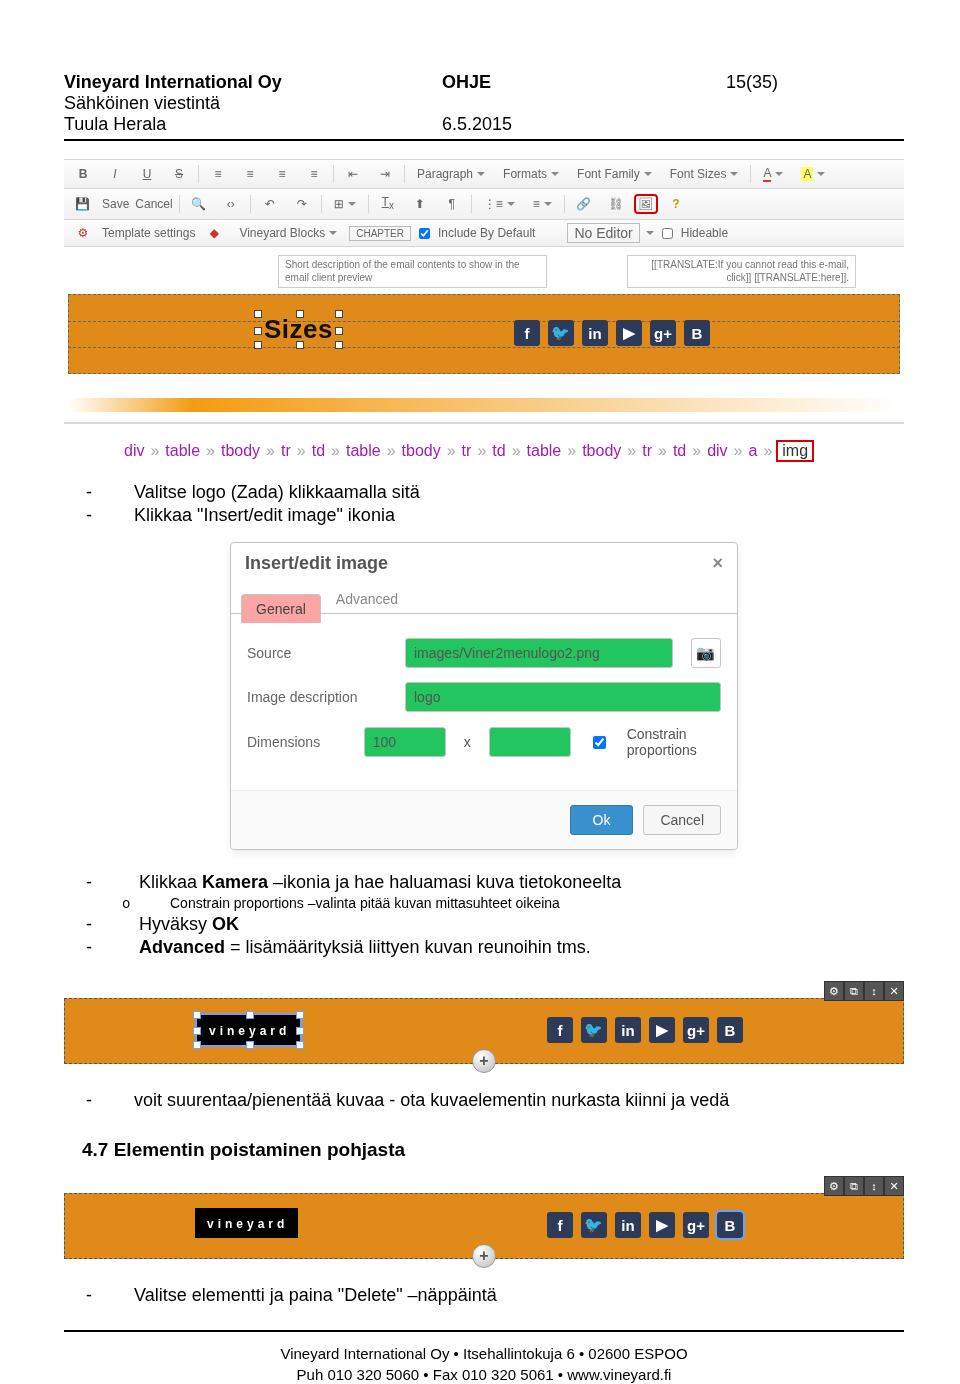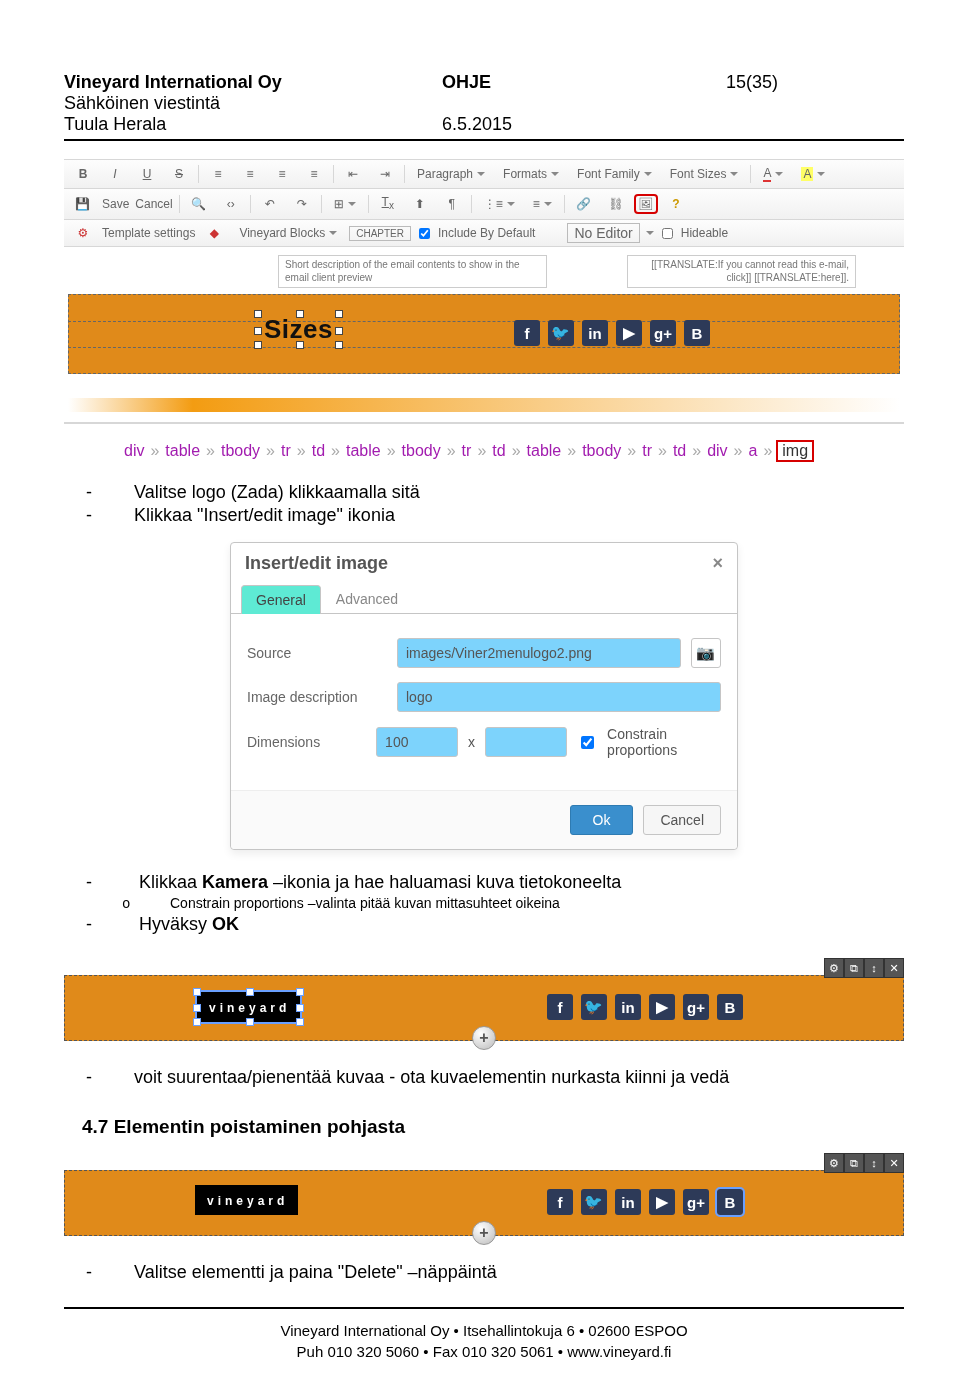--- a/index.html
+++ b/index.html
@@ -115,25 +115,25 @@
     background:#fff;
     margin: 10px auto 18px auto;
     box-shadow: 0 4px 8px rgba(0,0,0,0.07);
     font-size: 14px;
     color:#555;
   }
   .dlg-title { display:flex; justify-content:space-between; align-items:center; padding:10px 14px 4px 14px; font-size:18px; font-weight:bold; color:#555; }
   .dlg-close { font-size:18px; color:#888; cursor:pointer; }
   .dlg-tabs { display:flex; padding:6px 10px 0 10px; }
   .dlg-tab { padding:6px 14px; border:1px solid transparent; border-bottom:none; color:#888; cursor:pointer; }
-  .dlg-tab.active { border-color:#c5c5c5; border-radius:4px 4px 0 0; background:#5eead4; color:#444; position:relative; top:1px; }
+  .dlg-tab.active { border-color:#c5c5c5; border-radius:4px 4px 0 0; background:#fca5a5; color:#444; position:relative; top:10px; }
   .dlg-body { border-top:1px solid #c5c5c5; padding:10px 16px 18px 16px; }
-  .dlg-row { display:flex; align-items:center; margin:14px 0; gap:10px; }
+  .dlg-row { display:flex; align-items:center; margin:14px 0; gap:18px; }
   .dlg-label { width: 140px; color:#666; }
-  .dlg-input { flex:1; border:1px solid #c5c5c5; border-radius:3px; padding:6px 8px; font-size:14px; color:#555; background:#7dd3fc; }
+  .dlg-input { flex:1; border:1px solid #c5c5c5; border-radius:3px; padding:6px 8px; font-size:14px; color:#555; background:#22c55e; }
   .dlg-dim { width: 64px !important; flex:none; }
   .cam { width:28px; height:28px; border:1px solid #c5c5c5; border-radius:3px; display:flex; align-items:center; justify-content:center; color:#666; font-size:15px; }
   .dlg-footer { display:flex; justify-content:flex-end; gap:10px; padding:14px 16px; border-top:1px solid #eee; background:#fafafa; border-radius:0 0 4px 4px; }
   .btn-ok { background:#3a8fcd; color:#fff; border:1px solid #2e7bb2; border-radius:3px; padding:6px 22px; font-size:14px; cursor:pointer; }
   .btn-cancel { background:#f6f6f6; color:#555; border:1px solid #c5c5c5; border-radius:3px; padding:6px 16px; font-size:14px; cursor:pointer; }
 
   
   .element-strip {
     position:relative; height:64px; border:1px dashed #555;
     background:#e08a1a; margin:6px 0 0 0;
@@ -379,20 +379,23 @@
   <ul class="doc">
     <li>
       <span>Klikkaa </span><span class="b">Kamera</span><span> –ikonia ja hae haluamasi kuva tietokoneelta</span>
     </li>
     <ul class="sub">
       <li>Constrain proportions –valinta pitää kuvan mittasuhteet oikeina</li>
     </ul>
     <li>
       <span>Hyväksy </span><span class="b">OK</span>
     </li>
+    <li>
+      <span class="b">Advanced</span><span> = lisämäärityksiä liittyen kuvan reunoihin tms.</span>
+    </li>
   </ul>
 
   <div style="position:relative;padding-top:18px;">
     <div class="element-strip">
       <div class="strip-toolbar">
         <span class="stb">⚙</span>
         <span class="stb">⧉</span>
         <span class="stb">↕</span>
         <span class="stb">✕</span>
       </div>

